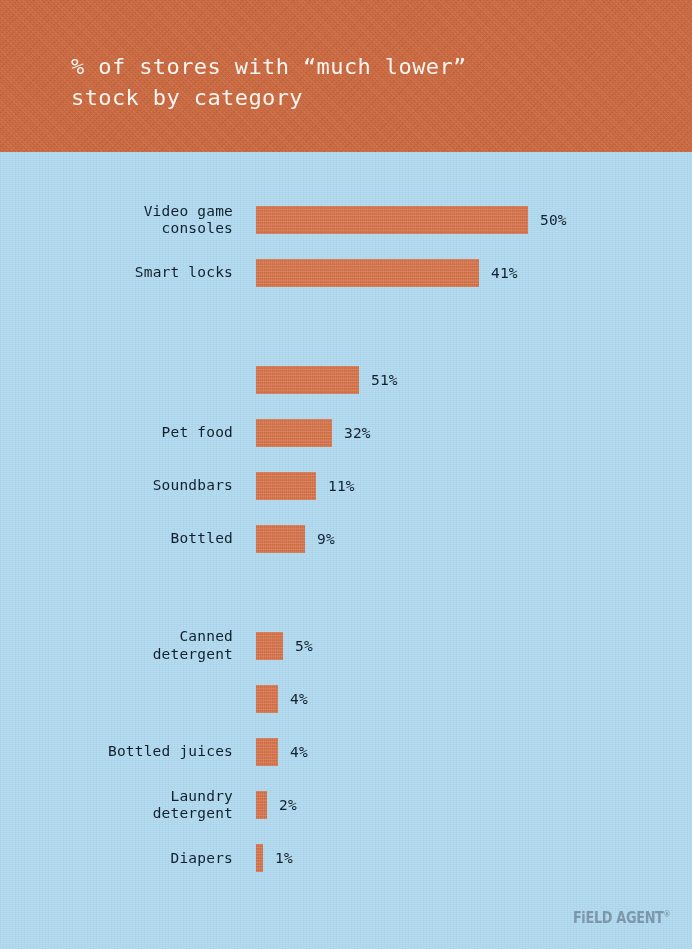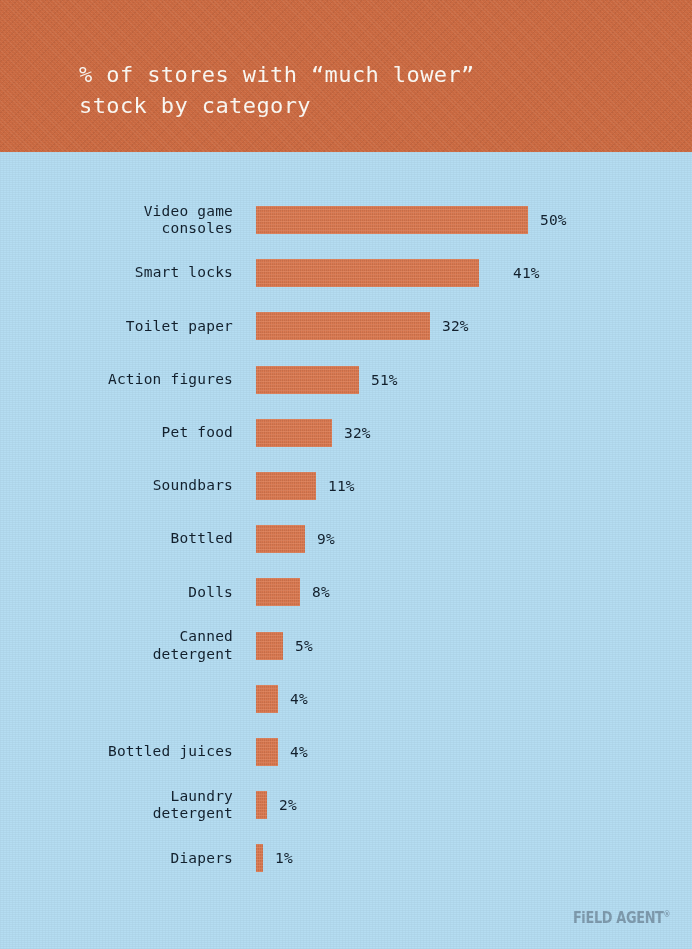--- a/index.html
+++ b/index.html
@@ -47,21 +47,21 @@
     opacity: .10;
     background-image:
       repeating-linear-gradient(45deg, rgba(255,255,255,.5) 0 1px, rgba(0,0,0,0) 1px 3px),
       repeating-linear-gradient(-45deg, rgba(0,0,0,.4) 0 1px, rgba(0,0,0,0) 1px 4px);
   }
 
   .header-title {
     position: absolute;
     left: 67px;
     top: 47px;
-    margin: 12px;
+    margin: 4px;
     color: #fdfbf6;
     font-size: 22px;
     line-height: 31px;
     font-weight: 400;
     letter-spacing: .4px;
     white-space: pre-line;
   }
 
   
   .chart {
@@ -164,31 +164,23 @@
         <div class="bar-track" style="width: 272px;">
           <div class="bar" style="width: 272px;"></div>
         </div>
         <div class="bar-value" style="left: 540px;">50%</div>
       </div>
       <div class="row" style="top: 107.2px;">
         <div class="row-label">Smart locks</div>
         <div class="bar-track" style="width: 223px;">
           <div class="bar" style="width: 223px;"></div>
         </div>
-        <div class="bar-value" style="left: 513px;">41%</div>
-      </div>
-      <div class="row" style="top: 160.4px;">
-        <div class="row-label">Toilet paper</div>
-        <div class="bar-track" style="width: 174px;">
-          <div class="bar" style="width: 174px;"></div>
-        </div>
-        <div class="bar-value" style="left: 442px;">32%</div>
+        <div class="bar-value" style="left: 491px;">41%</div>
       </div>
       <div class="row" style="top: 213.6px;">
-        <div class="row-label">Action figures</div>
         <div class="bar-track" style="width: 103px;">
           <div class="bar" style="width: 103px;"></div>
         </div>
         <div class="bar-value" style="left: 371px;">51%</div>
       </div>
       <div class="row" style="top: 266.8px;">
         <div class="row-label">Pet food</div>
         <div class="bar-track" style="width: 76px;">
           <div class="bar" style="width: 76px;"></div>
         </div>
@@ -200,27 +192,20 @@
           <div class="bar" style="width: 60px;"></div>
         </div>
         <div class="bar-value" style="left: 328px;">11%</div>
       </div>
       <div class="row" style="top: 373.2px;">
         <div class="row-label">Bottled</div>
         <div class="bar-track" style="width: 49px;">
           <div class="bar" style="width: 49px;"></div>
         </div>
         <div class="bar-value" style="left: 317px;">9%</div>
-      </div>
-      <div class="row" style="top: 426.4px;">
-        <div class="row-label">Dolls</div>
-        <div class="bar-track" style="width: 44px;">
-          <div class="bar" style="width: 44px;"></div>
-        </div>
-        <div class="bar-value" style="left: 312px;">8%</div>
       </div>
       <div class="row" style="top: 479.6px;">
         <div class="row-label">Canned
 detergent</div>
         <div class="bar-track" style="width: 27px;">
           <div class="bar" style="width: 27px;"></div>
         </div>
         <div class="bar-value" style="left: 295px;">5%</div>
       </div>
       <div class="row" style="top: 532.8px;">

